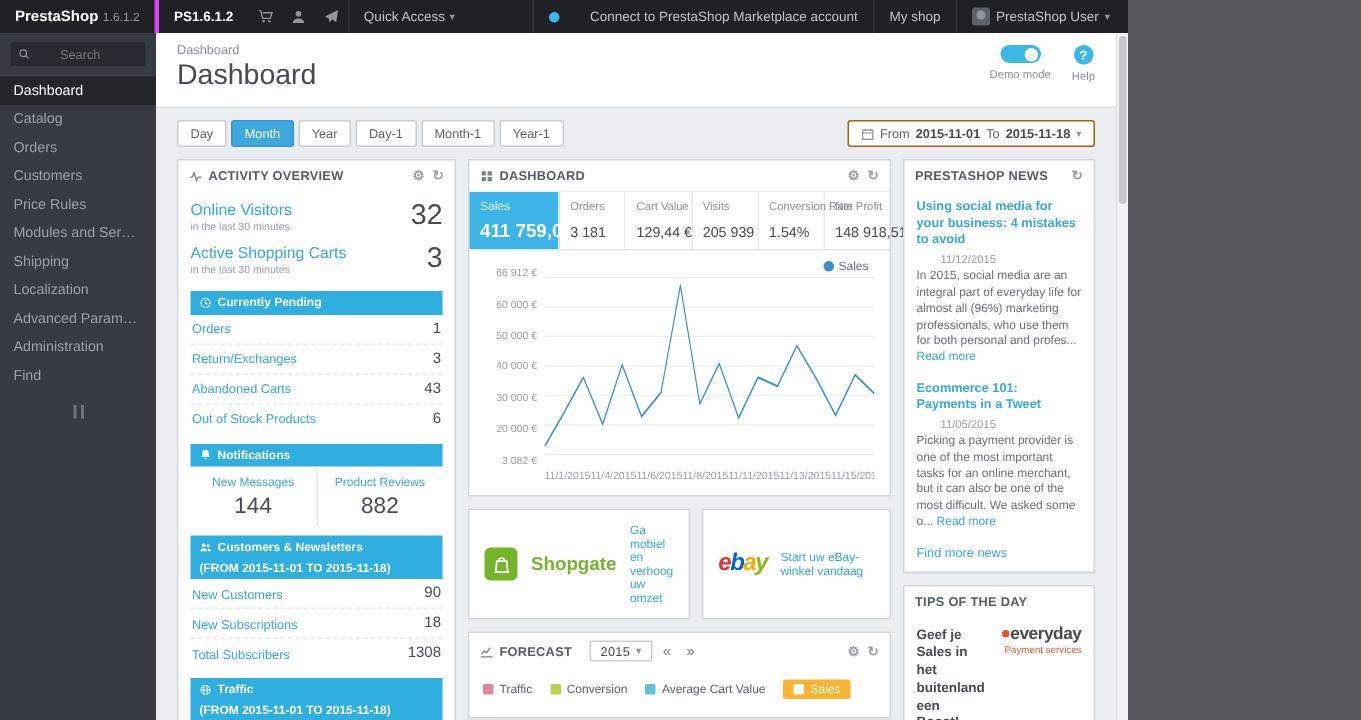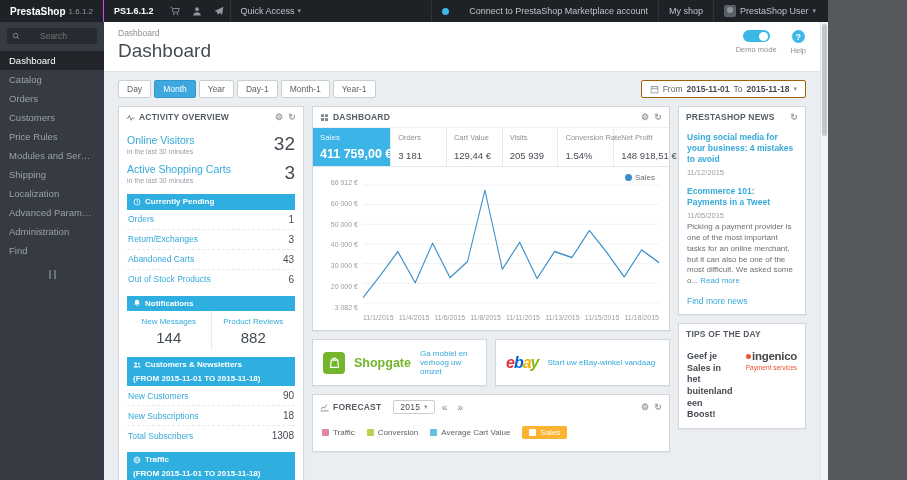--- a/index.html
+++ b/index.html
@@ -1,25 +1,25 @@
 <!DOCTYPE html>
 <html><head>
 <meta charset="utf-8">
 <style>
   *{margin:0;padding:0;box-sizing:border-box}
   body{font-family:"Liberation Sans",sans-serif;background:#55585c}
-  .app{position:relative;width:828px;height:480px;background:#ebeef1;overflow:hidden}
+  .app{position:relative;width:752px;height:480px;background:#ebeef1;overflow:hidden}
 
   
   .topbar{position:absolute;top:0;left:0;right:0;height:22px;background:#1e2126;display:flex;align-items:center;justify-content:space-between;color:#bfc4ca;font-size:9px;z-index:9;padding:0 8px 0 0}
   .tb-left,.tb-right{display:flex;align-items:center;height:100%}
   .brand{display:flex;align-items:baseline;gap:3px;padding:0 10px;height:100%;align-items:center;cursor:pointer}
   .brand-name{color:#fff;font-weight:bold;font-size:10px}
   .brand-ver{color:#8f969e;font-size:8px}
-  .shopname{color:#fff;font-weight:bold;padding:0 10px;border-left:1px solid #d946ef;height:100%;display:flex;align-items:center;cursor:pointer}
+  .shopname{color:#fff;font-weight:bold;padding:0 10px;border-left:3px solid #d946ef;height:100%;display:flex;align-items:center;cursor:pointer}
   .tb-icon{color:#8f969e;padding:0 6px;cursor:pointer;display:flex;align-items:center;height:100%}
   .tb-icon svg{width:10px;height:10px}
   .quick{display:flex;align-items:center;gap:3px;padding:0 10px;border-left:1px solid #31353b;height:100%;cursor:pointer}
   .caret{font-size:7px;color:#8f969e}
   .tb-link{display:flex;align-items:center;gap:20px;padding:0 10px;height:100%;cursor:pointer;border-left:1px solid #31353b}
   .tb-dot{width:7px;height:7px;border-radius:50%;background:#3cb8e8;display:inline-block}
   .tb-user{display:flex;align-items:center;gap:4px;padding:0 4px 0 10px;height:100%;cursor:pointer;border-left:1px solid #31353b}
   .avatar{width:12px;height:12px;background:#5b6168;border-radius:2px;position:relative}
   .avatar::after{content:"";position:absolute;left:3px;top:2px;width:6px;height:6px;border-radius:50%;background:#8f969e}
 
@@ -116,21 +116,21 @@
   .forecast-body{display:flex;align-items:center;gap:12px;padding:7px 9px 12px}
   .fl-item{display:flex;align-items:center;gap:4px;font-size:8px;color:#5b6269;cursor:pointer}
   .fl-sq{width:7px;height:7px;border-radius:1px;flex:none}
   .fl-item.active{color:#fff;border-radius:2px;padding:2px 7px}
   .fl-item.active .fl-sq{background:#fff !important}
 
   
   .news-body{padding:5px 8px 8px}
   .article{margin-bottom:9px}
   .article-title{color:#35a9da;font-size:8.5px;font-weight:bold;line-height:1.3;cursor:pointer}
-  .article-date{color:#9aa0a6;font-size:7.5px;margin:3px 0 2px}
+  .article-date{color:#9aa0a6;font-size:7.5px;margin:3px 16px 2px}
   .article-excerpt{color:#6a7076;font-size:8px;line-height:1.35}
   .read-more{color:#35a9da;cursor:pointer}
   .more-news{color:#35a9da;font-size:8.5px;cursor:pointer}
 
   
   .tips{margin-top:8px}
   .tips-body{padding:7px 8px}
   .tips-top{display:flex;gap:6px}
   .tips-headline{flex:1;font-size:9px;font-weight:bold;color:#454b52;line-height:1.3}
   .ingenico{width:58px;text-align:right;flex:none;cursor:pointer}
@@ -512,20 +512,24 @@
           <div class="panel-head">
             <span>PRESTASHOP NEWS</span>
             <span class="panel-icons">
               <span>↻</span>
             </span>
           </div>
           <div class="news-body">
             <div class="article">
               <div class="article-title">Using social media for your business: 4 mistakes to avoid</div>
               <div class="article-date">11/12/2015</div>
+              <div class="article-excerpt">
+                <span>In 2015, social media are an integral part of everyday life for almost all (96%) marketing professionals, who use them for both personal and profes...</span>
+                <span class="read-more">Read more</span>
+              </div>
             </div>
             <div class="article">
               <div class="article-title">Ecommerce 101: Payments in a Tweet</div>
               <div class="article-date">11/05/2015</div>
               <div class="article-excerpt">
                 <span>Picking a payment provider is one of the most important tasks for an online merchant, but it can also be one of the most difficult. We asked some o...</span>
                 <span class="read-more">Read more</span>
               </div>
             </div>
             <div class="more-news">Find more news</div>
@@ -534,21 +538,21 @@
 
         <section class="panel tips">
           <div class="panel-head">
             <span>TIPS OF THE DAY</span>
           </div>
           <div class="tips-body">
             <div class="tips-top">
               <div class="tips-headline">Geef je Sales in het buitenland een Boost!</div>
               <div class="ingenico">
                 <div class="ing-name">
-                  <span class="ing-mark" style="background-color: rgb(233, 83, 47);"></span><span>ingenico</span>
+                  <span class="ing-mark" style="background-color: rgb(233, 83, 47);"></span><span>everyday</span>
                 </div>
                 <div class="ing-sub" style="color: rgb(233, 83, 47);">Payment services</div>
               </div>
             </div>
 
           </div>
         </section>
       </div>
 
     </div>

